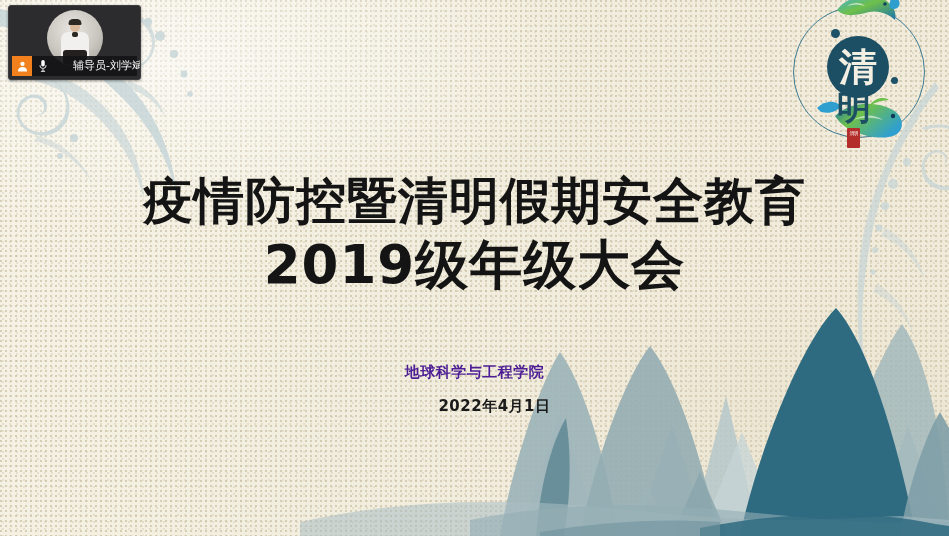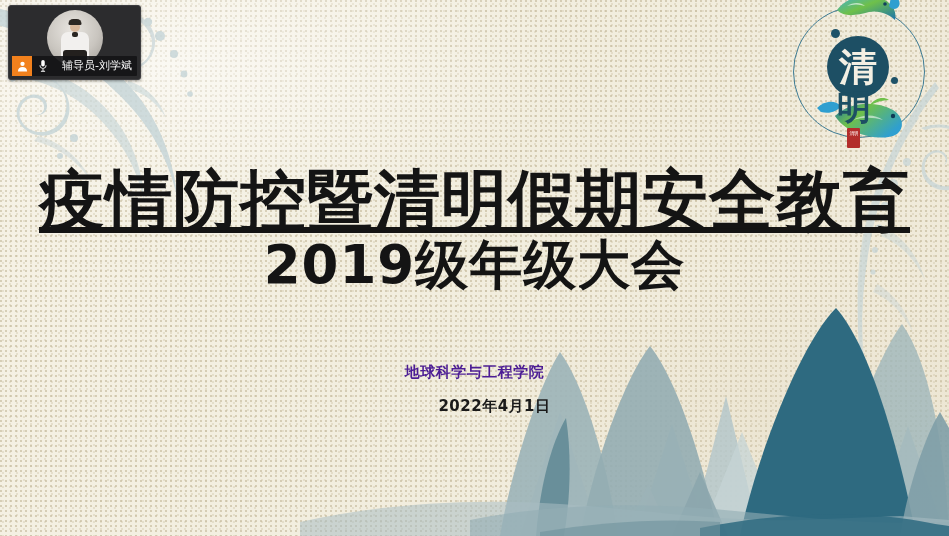--- a/index.html
+++ b/index.html
@@ -241,42 +241,41 @@
     align-items: center;
     justify-content: center;
     flex: 0 0 auto;
     margin-left: 2px;
   }
   .video-name {
     color: #ffffff;
     font-size: 11px;
     line-height: 20px;
     white-space: nowrap;
-    margin-left: 10px;
+    margin-left: 21px;
     font-family: "DejaVu Sans", "Liberation Sans", sans-serif;
   }
 
   
   .title-block {
     position: absolute;
     left: 0;
     right: 0;
     top: 168px;
     text-align: center;
     pointer-events: none;
   }
   .title-line1 {
     font-family: "DejaVu Sans", "Liberation Sans", sans-serif;
-    font-size: 66px;
+    font-size: 50px;
     font-weight: 700;
     color: #141414;
     letter-spacing: 1px;
     line-height: 66px;
     white-space: nowrap;
-    text-decoration: underline;
   }
   .title-line2 {
     font-family: "DejaVu Sans", "Liberation Sans", sans-serif;
     font-size: 53px;
     font-weight: 700;
     color: #141414;
     letter-spacing: 1px;
     line-height: 62px;
     white-space: nowrap;
   }

